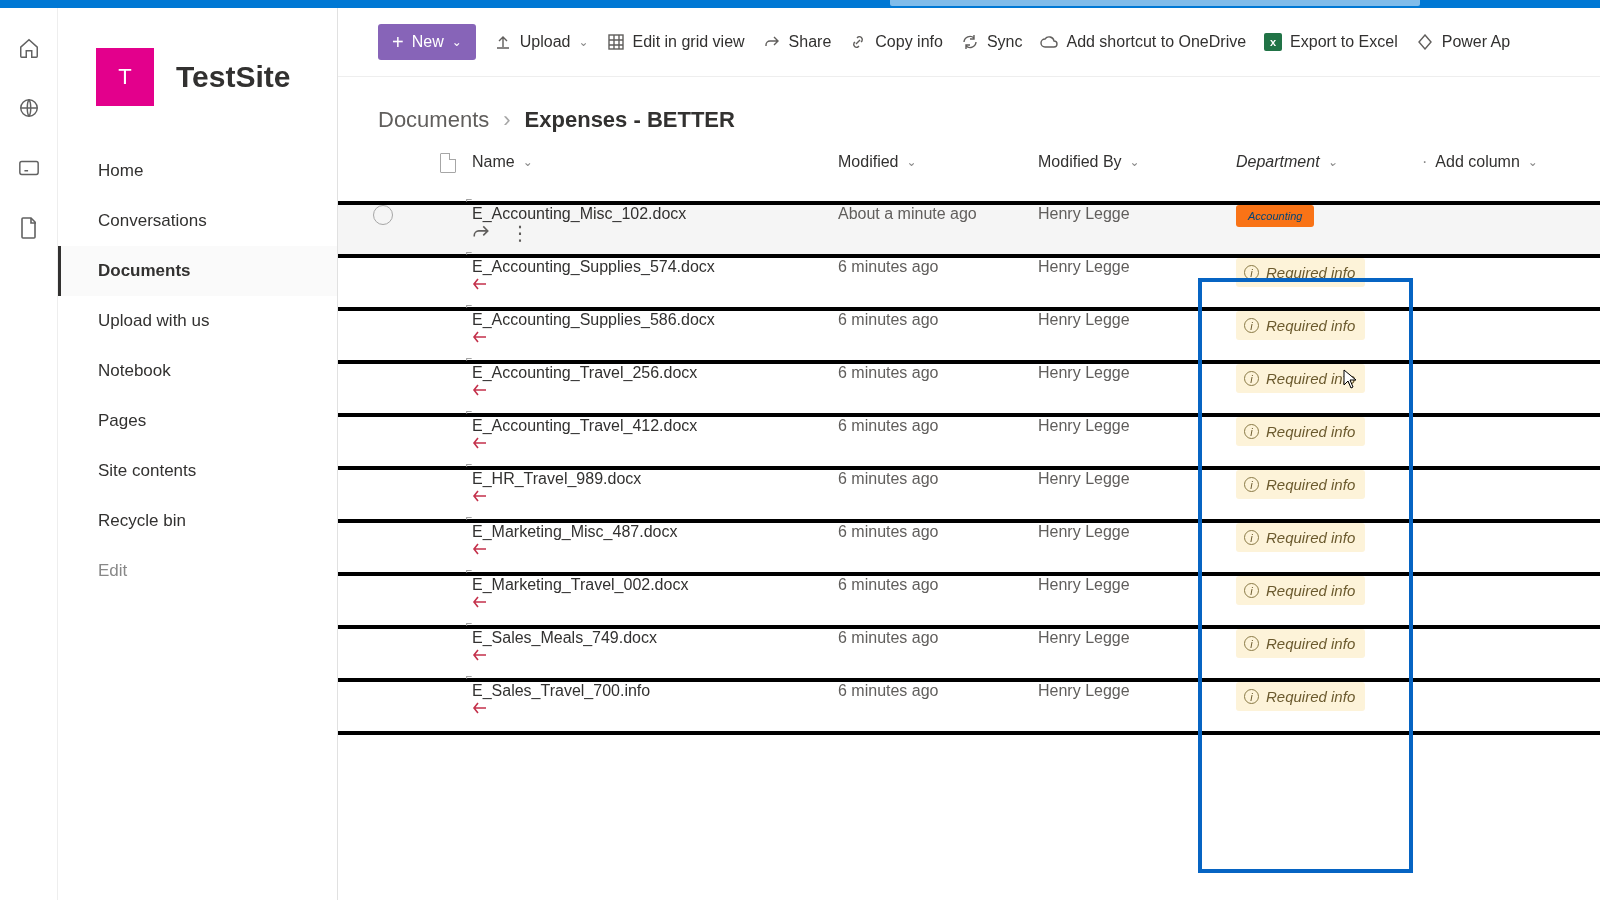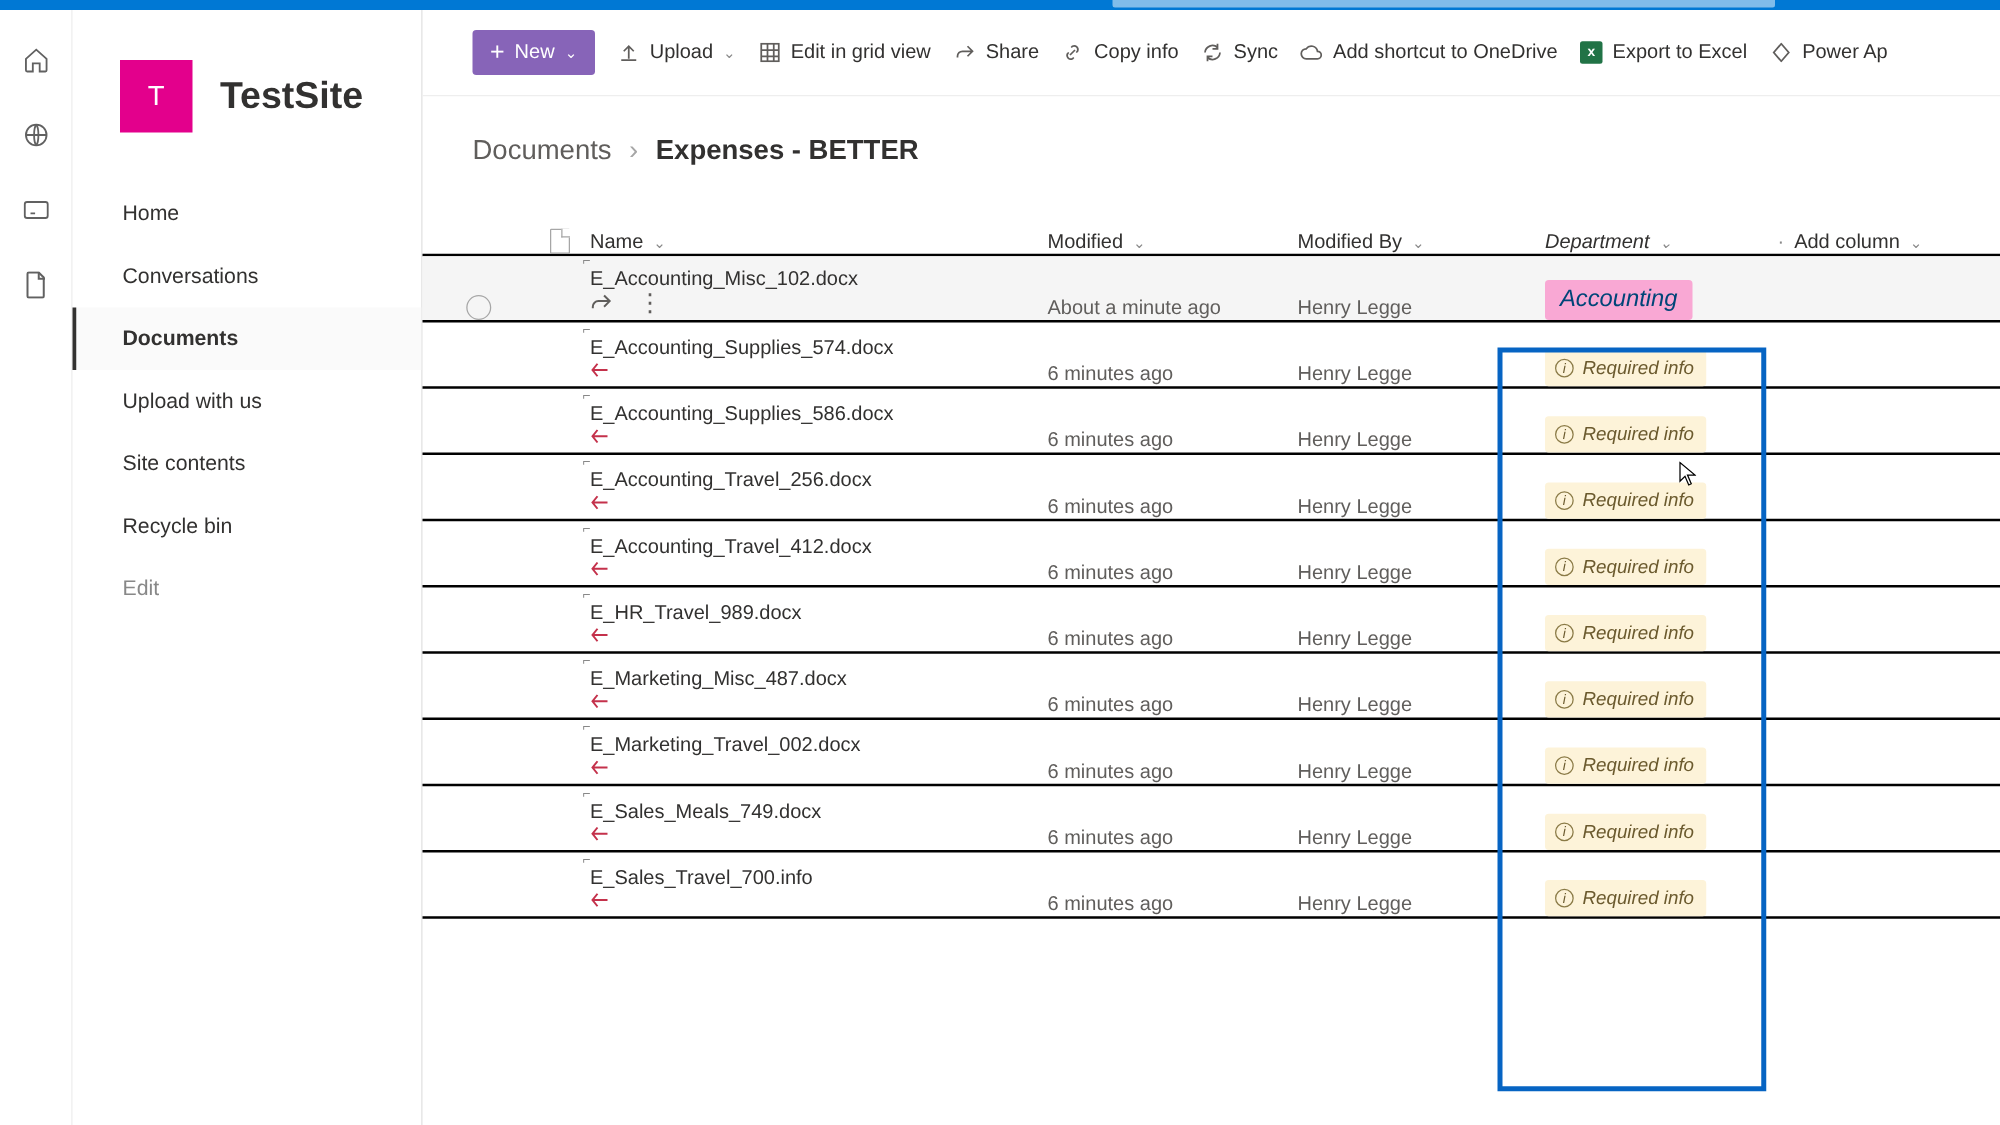--- a/index.html
+++ b/index.html
@@ -29,21 +29,21 @@
 .newbtn .plus { font-size:20px; line-height:1; }
 .cmdicon { width:18px; height:18px; display:inline-flex; align-items:center; justify-content:center; color:#605e5c; }
 .excel-icon { width:18px; height:18px; background:#217346; color:#fff; font-size:11px; display:flex; align-items:center; justify-content:center; border-radius:2px; font-weight:600;}
 
 .crumbs { display:flex; align-items:center; gap:14px; padding: 30px 0 20px 40px; font-size:22px; }
 .crumbs .cr-root { color:#605e5c; cursor:pointer; }
 .crumbs .chev { color:#a6a6a6; }
 .crumbs .cr-leaf { font-weight:600; color:#323130; }
 
 .table { position:relative; }
-.thead, .trow { display:flex; align-items:flex-end; border-bottom:2px solid #000000; }
+.thead, .trow { display:flex; align-items:flex-start; border-bottom:4px solid #000000; }
 .thead { height:52px; font-size:16px; color:#323130; }
 .trow { height:53px; font-size:16px; color:#605e5c; }
 .trow.hov { background:#f5f5f5; }
 .c-sel { width:90px; display:flex; justify-content:center; }
 .c-ico { width:40px; display:flex; justify-content:center; color:#605e5c; }
 .c-name { width:370px; color:#323130; padding-left:4px; position:relative; }
 .c-name .fname { display:inline-block; }
 .c-name .corner { position:absolute; left:-2px; top:-12px; font-size:11px; color:#888; }
 .row-actions { display:flex; gap:20px; padding-right:24px; margin-left:auto; }
 .c-mod { width:200px; }
@@ -52,21 +52,21 @@
 .c-add { width:160px; padding-left:10px; color:#323130; }
 .col-label { display:flex; align-items:center; gap:8px; cursor:pointer; }
 .chev-d { font-size:12px; color:#888; }
 
 .sel-circle { width:20px; height:20px; border:1px solid #a6a6a6; border-radius:50%; }
 .doc-icn { width:16px; height:20px; border:1px solid #a6a6a6; border-radius:1px; position:relative; }
 .doc-icn:before { content:""; position:absolute; right:-1px; top:-1px; width:6px; height:6px; background:#fff; border-left:1px solid #a6a6a6; border-bottom:1px solid #a6a6a6; }
 .dots { font-size:20px; line-height:1; cursor:pointer; color:#605e5c; }
 .ret-arrow { color:#c4314b; font-size:16px; }
 
-.tag { background:#f9a8d4; color:#004578; padding:5px 12px; border-radius:3px; font-size:19px; display:inline-block; }
+.tag { background:#f97316; color:#004578; padding:5px 12px; border-radius:3px; font-size:11px; display:inline-block; }
 .req { background:#fdf3d9; color:#6b5a2e; padding:6px 10px 6px 8px; border-radius:3px; font-size:15px; display:inline-flex; align-items:center; gap:7px; }
 .req .info-c { width:15px; height:15px; border:1.5px solid #8a7a46; border-radius:50%; display:flex; align-items:center; justify-content:center; font-size:11px; }
 
 .hl-box { position:absolute; border:4px solid #0664c3; pointer-events:none; }
 
 .cursor { position:absolute; width:14px; height:20px; pointer-events:none; }
 .cursor svg { display:block; }
 </style>
 </head>
 <body>
@@ -106,20 +106,22 @@
   <div class="sitebar">
     <div class="sitehead">
       <div class="siteicon">T</div>
       <div class="sitename">TestSite</div>
     </div>
     <nav class="nav" id="nav">
         <a>Home</a>
         <a>Conversations</a>
         <a class="active">Documents</a>
         <a>Upload with us</a>
+        <a>Notebook</a>
+        <a>Pages</a>
         <a>Site contents</a>
         <a>Recycle bin</a>
         <a class="edit">Edit</a>
       </nav>
   </div>
 
   <div class="main">
 
     <div class="cmdbar">
       <div class="btn newbtn">

